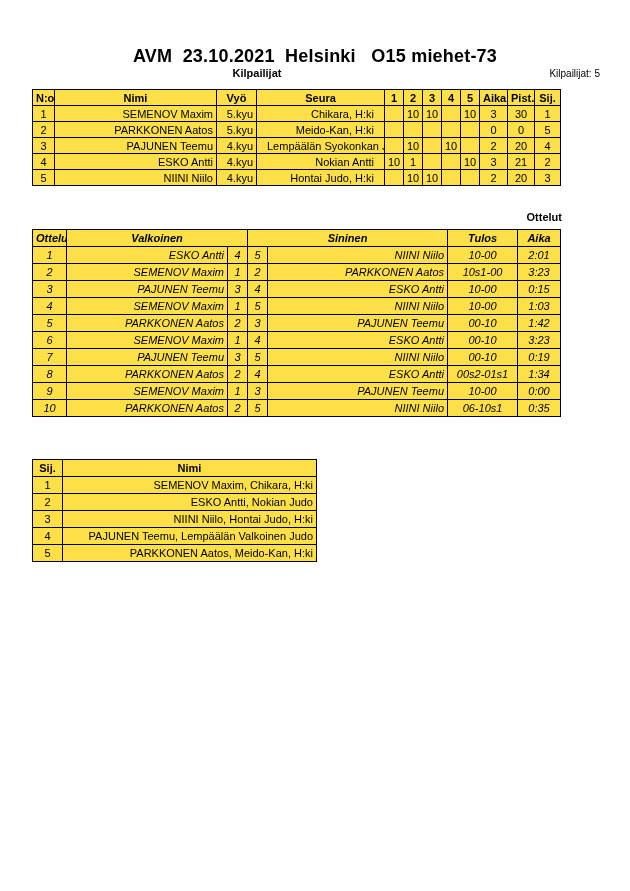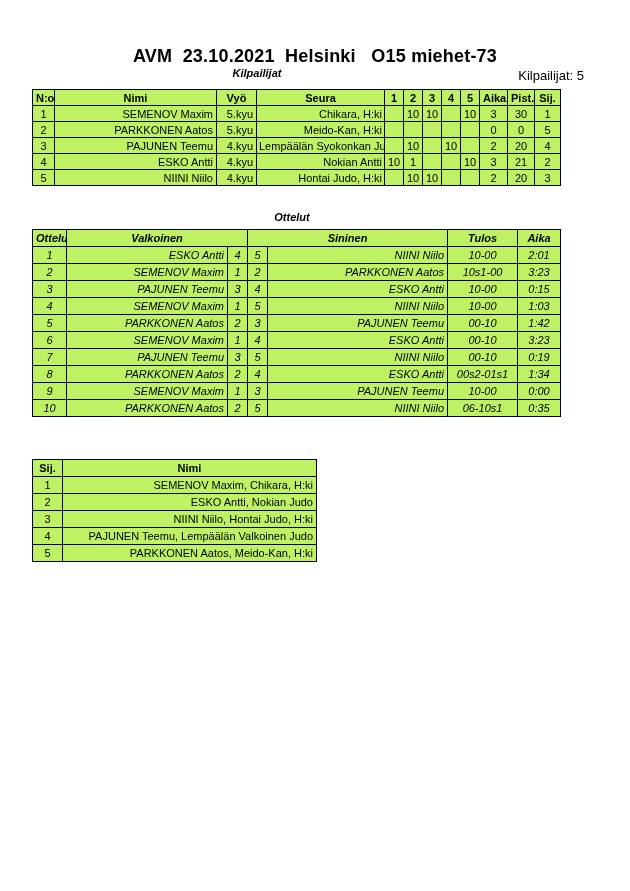--- a/index.html
+++ b/index.html
@@ -10,43 +10,43 @@
     color:#000;
   }
   .page { position:relative; width:630px; height:745px; background:#fff; overflow:hidden; }
 
   .title {
     position:absolute; top:46px; left:0; width:630px;
     text-align:center; font-size:18px; font-weight:bold;
     white-space:pre; letter-spacing:0.2px;
   }
   .section-label {
-    position:absolute; font-size:11px; font-weight:bold; text-align:center;font-style:italic;
+    position:absolute; font-size:11px; font-weight:bold; text-align:center;
   }
   #lbl-kilpailijat { top:67px; left:32px; width:450px; }
-  #lbl-ottelut    { top:211px; left:28px; width:528px; }
+  #lbl-ottelut    { top:211px; left:34px; width:528px;text-align:right; }
   #lbl-tulokset   { top:441px; left:32px; width:284px;margin-top:43px; }
 
   .competitors-count {
-    position:absolute; top:68px; right:46px; font-size:13px;
+    position:absolute; top:68px; right:30px; font-size:10px;
   }
 
   table {
     position:absolute; border-collapse:collapse; table-layout:fixed;
-    font-size:11px; background:#bef264;
+    font-size:11px; background:#fde047;
   }
   th, td {
     border:1px solid #000; height:16px;
     padding:0 3px; overflow:hidden; white-space:nowrap;
     vertical-align:middle;
   }
   th { font-weight:bold; text-align:center; }
   td.c { text-align:center; }
   td.l { text-align:right; }
-  td.seura { padding:0 2px; }
+  td.seura { padding:0 10px; }
 
   #tbl-kilpailijat { top:89px; left:32px; width:528px; }
   #tbl-ottelut     { top:229px; left:32px; width:528px;font-style:italic; }
   #tbl-ottelut th, #tbl-ottelut td { height:17px; }
   #tbl-tulokset    { top:459px; left:32px; width:284px; }
   #tbl-tulokset th, #tbl-tulokset td { height:17px; }
 </style>
 </head>
 <body>
 

